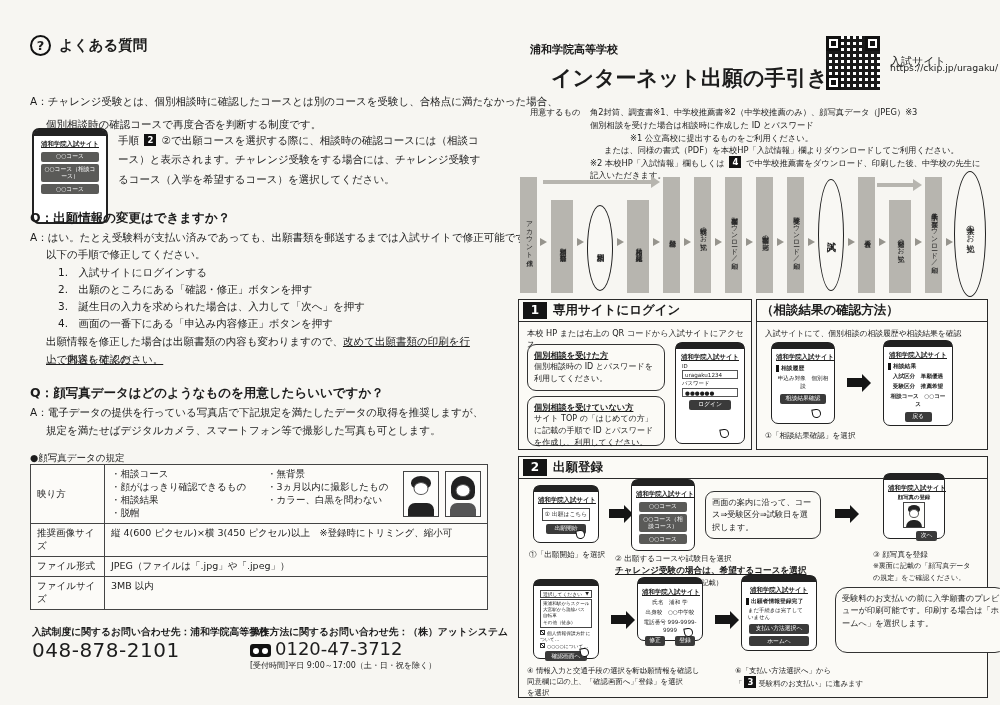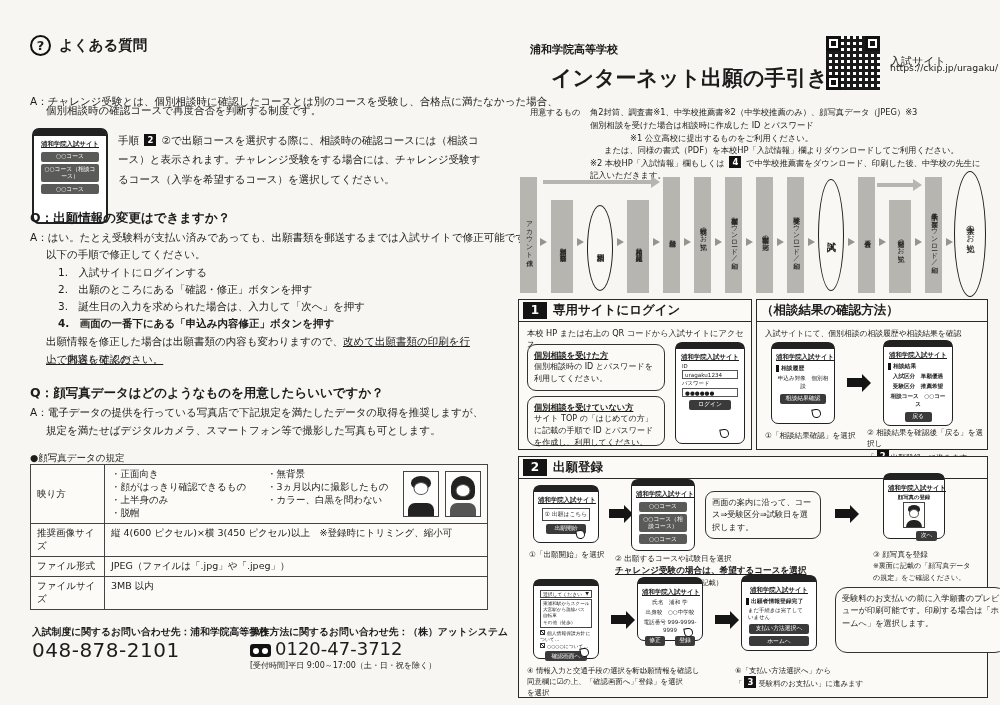--- a/index.html
+++ b/index.html
@@ -69,61 +69,61 @@
 <body>
 
 <div id="paper">
 
   <div class="abs" style="left:30px; top:35px; display:flex; align-items:center; gap:8px;">
     <span class="qcirc">?</span>
     <span class="b" style="font-size:14.5px;">よくある質問</span>
   </div>
 
   <div class="abs t10" style="left:30px; top:92px;">A：チャレンジ受験とは、個別相談時に確認したコースとは別のコースを受験し、合格点に満たなかった場合、</div>
-  <div class="abs t10" style="left:46px; top:101px;">個別相談時の確認コースで再度合否を判断する制度です。</div>
+  <div class="abs t10" style="left:46px; top:115px;">個別相談時の確認コースで再度合否を判断する制度です。</div>
 
   <div class="phone" style="left:32px; top:128px; width:76px; height:96px; border-width:2.4px;">
     <div class="ptitle">浦和学院入試サイト</div>
     <div class="pbtn" style="width:90%; background:#5a5a58;">○○コース</div>
     <div class="pbtn" style="width:90%; background:#5a5a58;">○○コース（相談コース）</div>
     <div class="pbtn" style="width:90%; background:#5a5a58;">○○コース</div>
   </div>
   <div class="abs t10" style="left:118px; top:131px; width:370px; line-height:1.85;">
     <span>手順</span>
     <span class="nsq">2</span>
     <span>②で出願コースを選択する際に、相談時の確認コースには（相談コース）と表示されます。チャレンジ受験をする場合には、チャレンジ受験するコース（入学を希望するコース）を選択してください。</span>
   </div>
 
   <div class="abs qhead" style="left:30px; top:210px;">Q：出願情報の変更はできますか？</div>
   <div class="abs t10" style="left:30px; top:228px;">A：はい。たとえ受験料が支払い済みであっても、出願書類を郵送するまでは入試サイトで修正可能です。</div>
   <div class="abs t10" style="left:46px; top:245px;text-align:center;">以下の手順で修正してください。</div>
   <div class="abs t10" style="left:58px; top:263px;">1.　入試サイトにログインする</div>
   <div class="abs t10" style="left:58px; top:280px;">2.　出願のところにある「確認・修正」ボタンを押す</div>
   <div class="abs t10" style="left:58px; top:297px;">3.　誕生日の入力を求められた場合は、入力して「次へ」を押す</div>
-  <div class="abs t10" style="left:58px; top:314px;font-weight:bold;">4.　画面の一番下にある「申込み内容修正」ボタンを押す</div>
+  <div class="abs t10" style="left:58px; top:314px;">4.　画面の一番下にある「申込み内容修正」ボタンを押す</div>
   <div class="abs t10" style="left:46px; top:332px; width:440px;">
     <span>出願情報を修正した場合は出願書類の内容も変わりますので、</span><span class="u">改めて出願書類の印刷を行い、内容を確認の</span>
   </div>
   <div class="abs t10 u" style="left:46px; top:350px;">上で郵送してください。</div>
 
   <div class="abs qhead" style="left:30px; top:385px;">Q：顔写真データはどのようなものを用意したらいいですか？</div>
   <div class="abs t10" style="left:30px; top:403px;">A：電子データの提供を行っている写真店で下記規定を満たしたデータの取得を推奨しますが、</div>
   <div class="abs t10" style="left:46px; top:421px;">規定を満たせばデジタルカメラ、スマートフォン等で撮影した写真も可とします。</div>
 
   <div class="abs" style="left:30px; top:452px; font-size:9.5px;">●顔写真データの規定</div>
   <table class="spec abs" style="left:30px; top:464px;">
     <tbody>
         <tr>
       <td style="width:85px; vertical-align:middle;">映り方</td>
       <td>
         <div style="display:flex; gap:6px;">
           <div style="width:150px;">
-            <div>・正面向き</div>
+            <div>・相談コース</div>
             <div>・顔がはっきり確認できるもの</div>
-            <div>・上半身のみ</div>
+            <div>・相談結果</div>
             <div>・脱帽</div>
           </div>
           <div style="width:130px;">
             <div>・無背景</div>
             <div>・3ヵ月以内に撮影したもの</div>
             <div>・カラー、白黒を問わない</div>
           </div>
           <div style="display:flex; gap:6px; align-items:center;">
             <span class="face boy">
                   <span class="hair"></span>
@@ -257,39 +257,35 @@
     <div class="fat" style="left:90px; top:78px;"></div>
     <div class="phone" style="left:126px; top:40px; width:70px; height:86px;">
       <div class="ptitle">浦和学院入試サイト</div>
       <div class="ptab">相談結果</div>
       <div class="pline b">入試区分　単願優遇</div>
       <div class="pline b">受験区分　推薦希望</div>
       <div class="pline b">相談コース　○○コース</div>
       <div class="pbtn" style="width:45%;">戻る</div>
     </div>
     <div class="cap" style="left:8px; top:130px;">①「相談結果確認」を選択</div>
-    <div class="cap" style="left:110px; top:127px; width:118px;">
-      <span>② 相談結果を確認後「戻る」を選択し</span><br>
-      <span>「</span><span class="nsq">2</span><span>出願登録」に進みます</span>
-    </div>
   </div>
 
   <div class="secbox" style="left:518px; top:456px; width:470px; height:242px;">
     <div class="sechead">
       <span class="secnum">2</span>
       <span class="sectitle">出願登録</span>
     </div>
 
     <div class="phone" style="left:14px; top:28px; width:66px; height:58px;">
       <div class="ptitle">浦和学院入試サイト</div>
       <div style="border:1px solid #444; font-size:5.8px; text-align:center; margin:3px 4px 0; padding:1px;">① 出願はこちら</div>
       <div class="pbtn" style="width:70%;">出願開始</div>
       <div class="cursor" style="left:42px; top:44px;"></div>
     </div>
-    <div class="cap" style="left:10px; top:92px;">①「出願開始」を選択</div>
+    <div class="cap" style="left:10px; top:92px;font-family:Liberation Serif, serif;">①「出願開始」を選択</div>
     <div class="fat" style="left:90px; top:52px;"></div>
     <div class="phone" style="left:112px; top:22px; width:64px; height:72px;">
       <div class="ptitle">浦和学院入試サイト</div>
       <div class="pbtn" style="width:90%; background:#5a5a58;">○○コース</div>
       <div class="pbtn" style="width:90%; background:#5a5a58;">○○コース（相談コース）</div>
       <div class="pbtn" style="width:90%; background:#5a5a58;">○○コース</div>
     </div>
     <div class="rbox" style="left:186px; top:34px; width:116px; height:48px; font-size:8.2px;">画面の案内に沿って、コース⇒受験区分⇒試験日を選択します。</div>
     <div class="cap" style="left:96px; top:96px; width:210px;">
       <span>② 出願するコースや試験日を選択</span><br>

